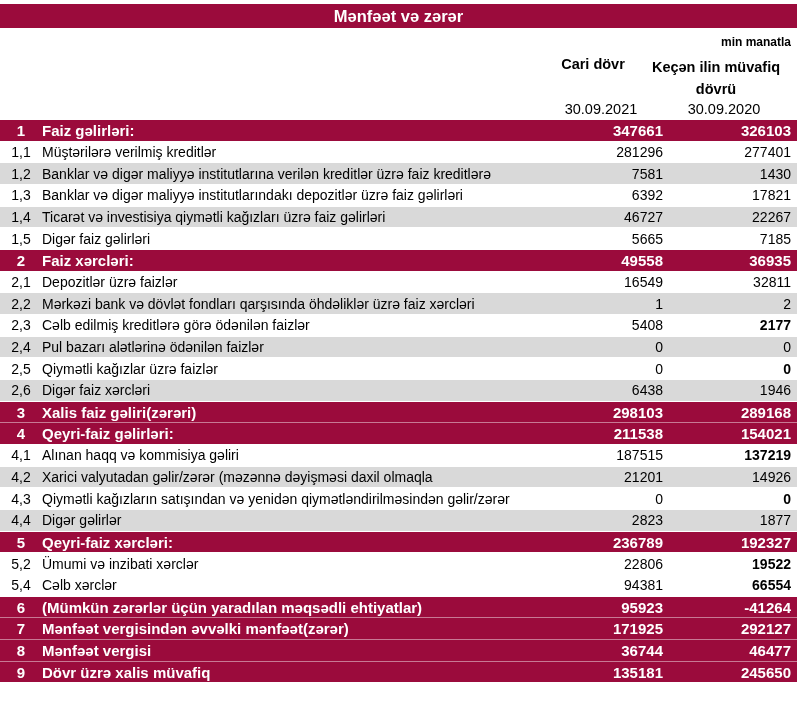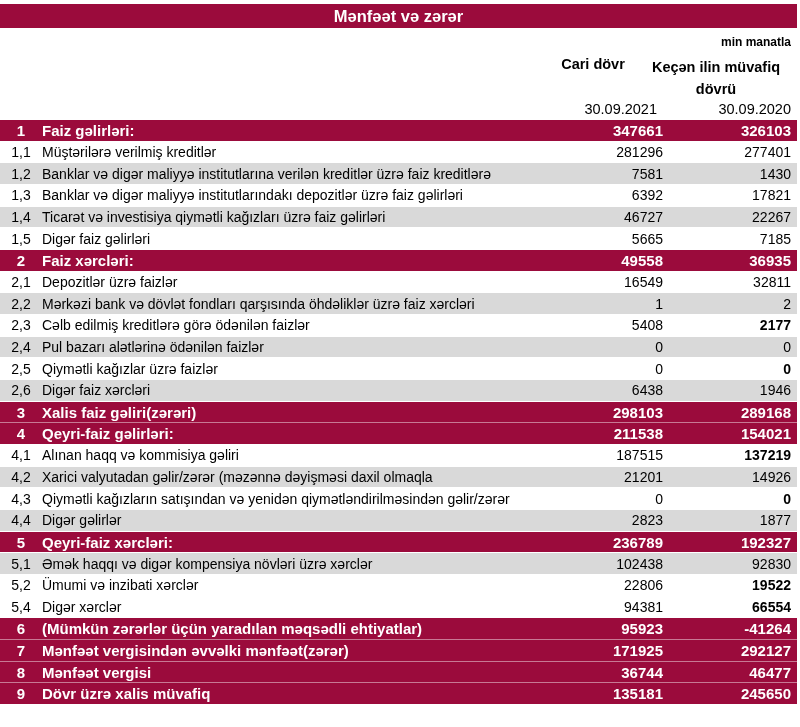--- a/index.html
+++ b/index.html
@@ -28,21 +28,21 @@
     position:absolute;top:28px;right:8px;height:42px;
     display:flex;align-items:flex-start;
   }
   .ch{font-weight:bold;font-size:14.5px;text-align:center;}
   .ch1{width:112px;}
   .ch2{width:134px;padding-right:6px;line-height:22px;}
   .col-dates{
     position:absolute;top:70px;right:0;height:22px;
     display:flex;align-items:center;
   }
-  .cd{font-size:14.5px;text-align:right;}
+  .cd{font-size:14.5px;text-align:center;}
   .cd1{width:112px;}
   .cd2{width:134px;padding-right:6px;}
   .rows{width:100%;}
   .row{
     display:flex;align-items:center;
     height:21.68px;box-sizing:border-box;
     border-bottom:1px solid #ffffff;
     font-size:14px;background:#ffffff;
   }
   .row.shaded{background:var(--gray);}
@@ -191,35 +191,29 @@
         <span class="c-label">Digər gəlirlər</span>
         <span class="c-v1">2823</span>
         <span class="c-v2">1877</span>
       </div>
       <div class="row section">
         <span class="c-num">5</span>
         <span class="c-label">Qeyri-faiz xərcləri:</span>
         <span class="c-v1">236789</span>
         <span class="c-v2">192327</span>
       </div>
-      <div class="row shaded">
-        <span class="c-num">5,1</span>
-        <span class="c-label">Əmək haqqı və digər kompensiya növləri üzrə xərclər</span>
-        <span class="c-v1">102438</span>
-        <span class="c-v2">92830</span>
-      </div>
       <div class="row plain">
         <span class="c-num">5,2</span>
         <span class="c-label">Ümumi və inzibati xərclər</span>
         <span class="c-v1">22806</span>
         <span class="c-v2 bold">19522</span>
       </div>
       <div class="row plain">
         <span class="c-num">5,4</span>
-        <span class="c-label">Digər xərclər</span>
+        <span class="c-label">Cəlb xərclər</span>
         <span class="c-v1">94381</span>
         <span class="c-v2 bold">66554</span>
       </div>
       <div class="row section sep-light">
         <span class="c-num">6</span>
         <span class="c-label">(Mümkün zərərlər üçün yaradılan məqsədli ehtiyatlar)</span>
         <span class="c-v1">95923</span>
         <span class="c-v2">-41264</span>
       </div>
       <div class="row section sep-light">

